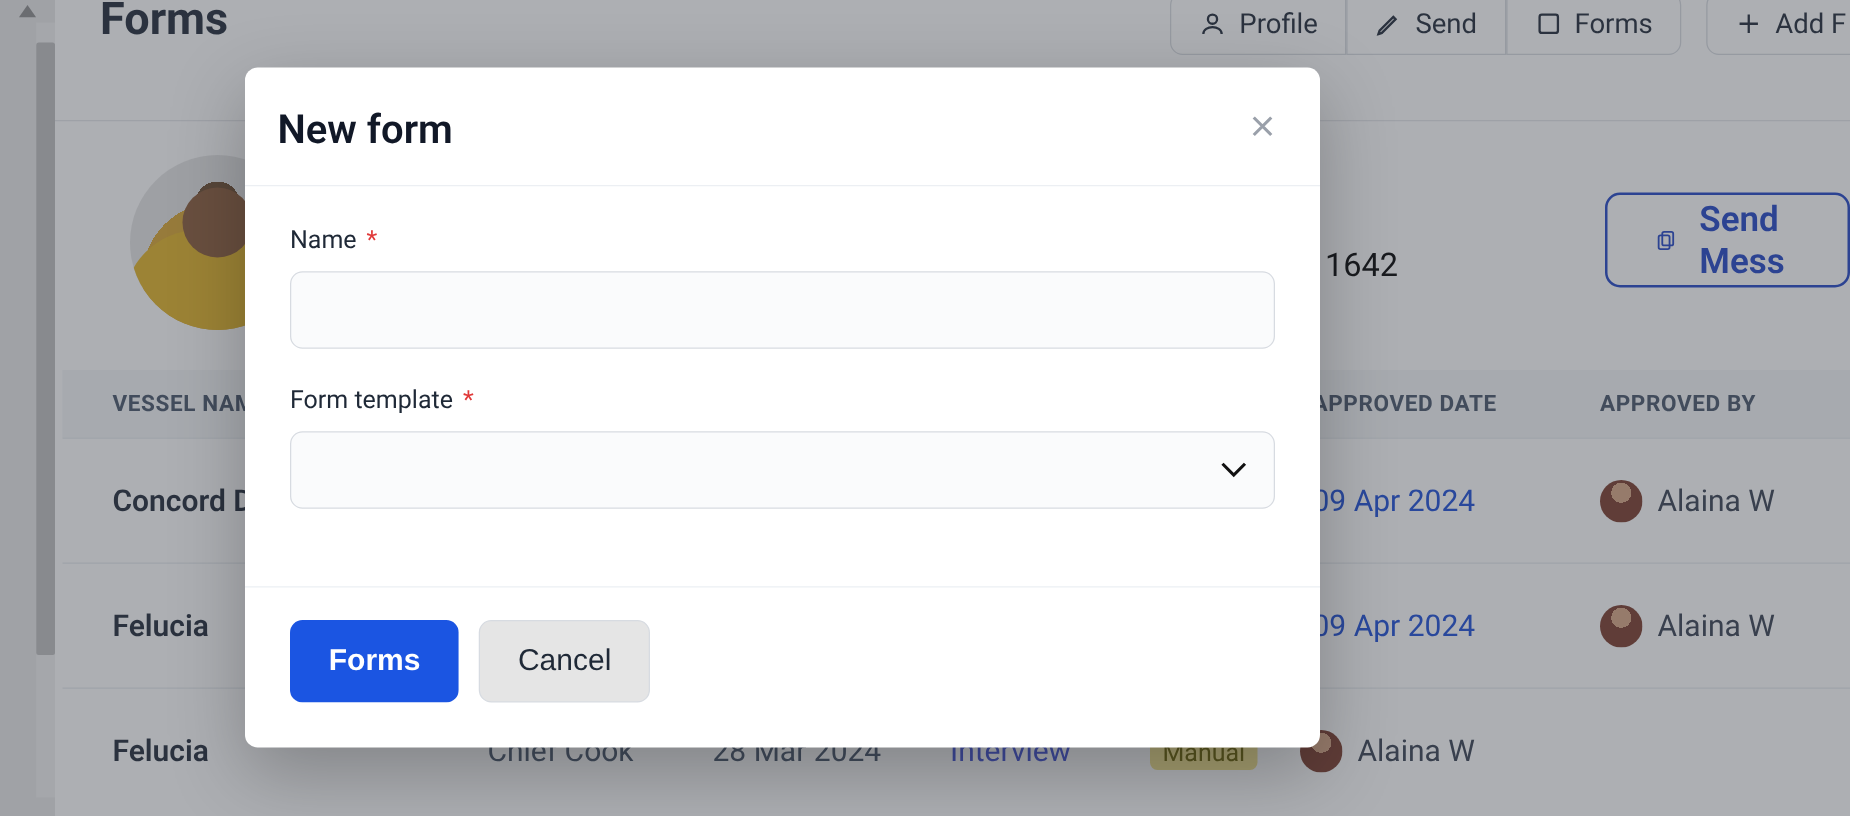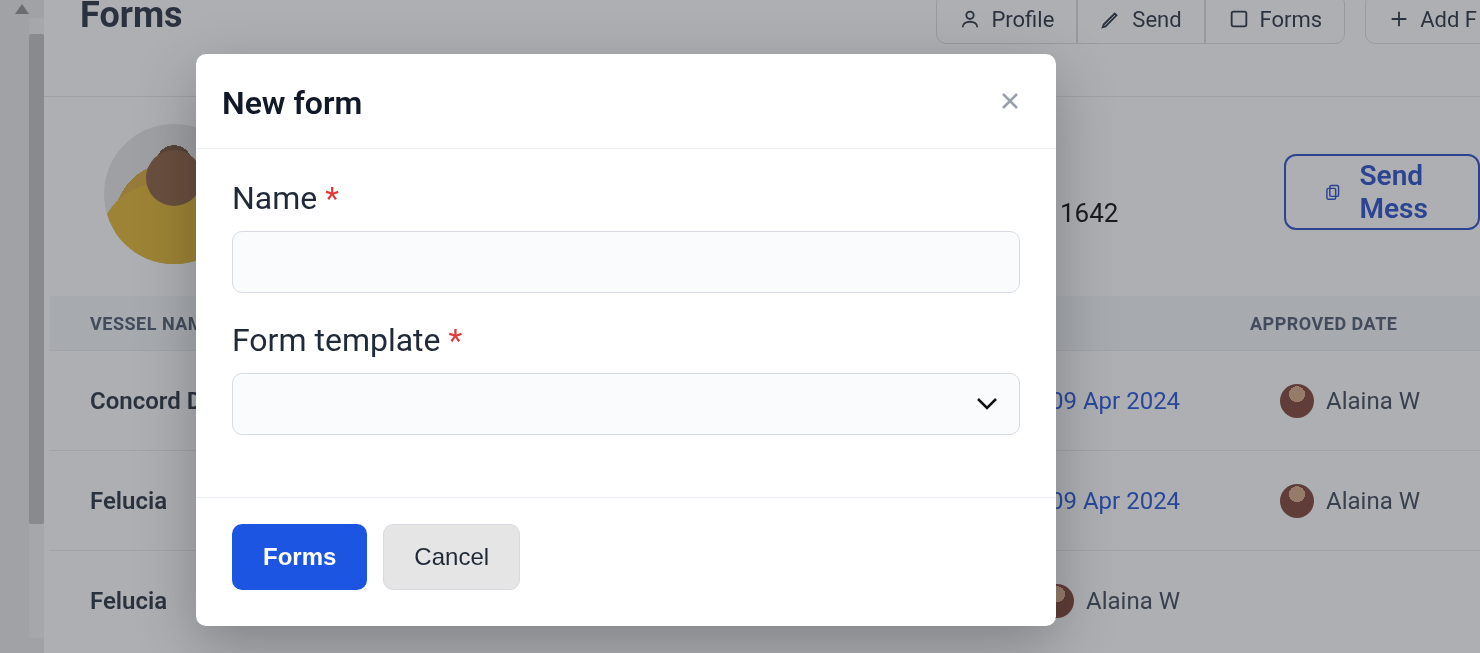--- a/index.html
+++ b/index.html
@@ -38,21 +38,21 @@
   .td-by { flex:0 0 200px; display:flex; align-items:center; gap:12px; }
   .mini-avatar { width:34px; height:34px; border-radius:50%; background: radial-gradient(circle at 50% 30%, #d8a584 0 8px, transparent 8px), #7a3c2c; }
   .overlay { position:absolute; inset:0; background:rgba(60,65,75,.42); }
   .modal { position:absolute; left:196px; top:54px; width:860px; background:#fff; border-radius:10px; box-shadow:0 20px 60px rgba(0,0,0,.25); }
   .modal-head { display:flex; align-items:center; justify-content:space-between; padding:30px 34px 26px 26px; }
   .modal-title { font-size:32px; font-weight:600; color:#111827; }
   .close-x { color:#9aa0aa; cursor:pointer; }
   .modal-hr { height:1px; background:#eceff3; }
   .modal-body { padding:30px 36px 34px 36px; }
   .fld { margin-bottom:28px; }
-  .lbl { font-size:32px; color:#1f2937; margin-bottom:14px; display:flex; gap:8px; }
+  .lbl { font-size:20px; color:#1f2937; margin-bottom:14px; display:flex; gap:8px; }
   .req { color:#e03a3a; }
   .inp { width:100%; height:62px; border:1px solid #d7dbe1; border-radius:10px; background:#fafbfc; font-size:22px; padding:0 18px; }
   .sel-wrap { position:relative; }
   .sel { width:100%; height:62px; border:1px solid #d7dbe1; border-radius:10px; background:#fafbfc; appearance:none; -webkit-appearance:none; font-size:22px; padding:0 50px 0 18px; }
   .chev { position:absolute; right:22px; top:50%; transform:translateY(-50%); pointer-events:none; }
   .modal-foot { padding:26px 36px 36px 36px; display:flex; gap:16px; border-top:1px solid #eceff3; }
   .btn { height:66px; padding:0 30px; border-radius:10px; font-size:24px; cursor:pointer; border:1px solid transparent; }
   .btn-primary { background:#1b55e2; color:#fff; font-weight:700; }
   .btn-secondary { background:#e5e5e5; color:#1f2937; border-color:#d7dbe1; }
 </style>
@@ -112,20 +112,21 @@
           <rect x="8" y="3" width="12" height="15" rx="2"></rect>
           <rect x="4" y="7" width="12" height="15" rx="2"></rect>
         </svg>
       <span>Send Mess</span>
     </div>
 
     <div class="table">
       <div class="thead">
         <div class="th-vessel">VESSEL NAM</div>
         <div class="th-approved">APPROVED DATE</div>
+        <div class="th-by">APPROVED BY</div>
       </div>
       <div class="trow">
         <div class="td-vessel">Concord Da</div>
         <div class="td-approved">09 Apr 2024</div>
         <div class="td-by">
           <div class="mini-avatar"></div>
           <span>Alaina W</span>
         </div>
       </div>
       <div class="trow">

